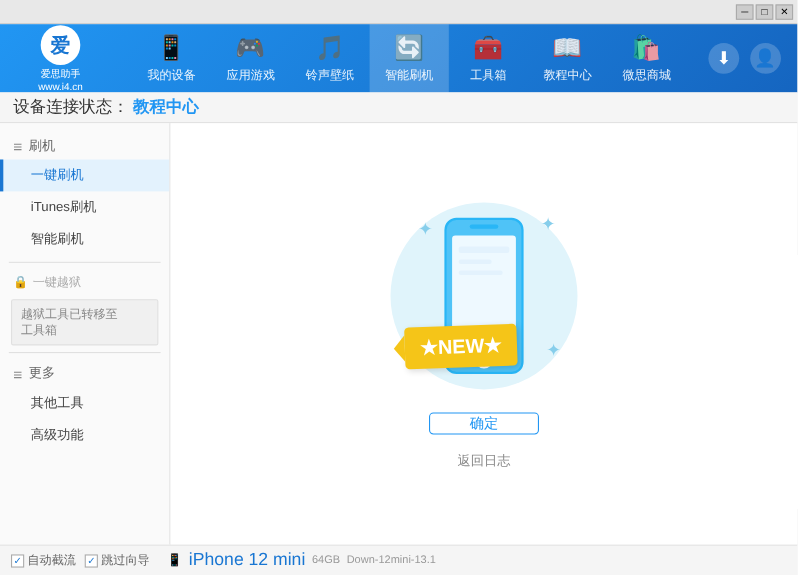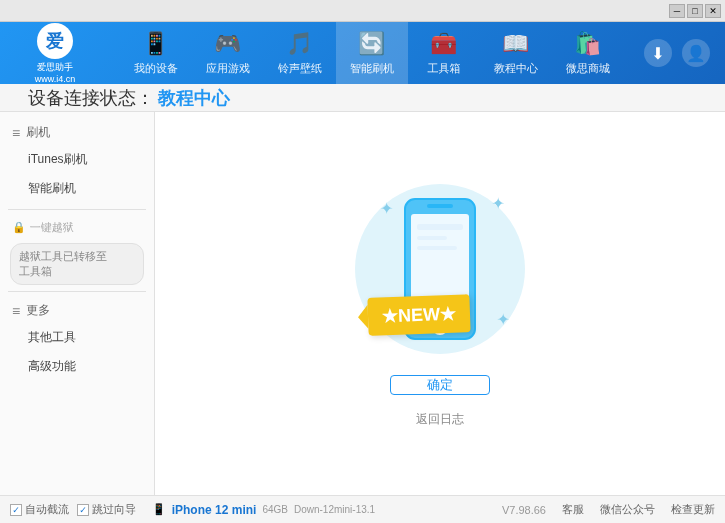--- a/index.html
+++ b/index.html
@@ -88,22 +88,22 @@
       font-size: 16px;
     }
 
     
     .status-bar {
       height: 28px;
       background: #f5f5f5;
       border-bottom: 1px solid #e0e0e0;
       display: flex;
       align-items: center;
-      padding: 0 28px;
-      font-size: 18px;
+      padding: 0 12px;
+      font-size: 15px;
       color: #555;
     }
     .status-label { color: #333; }
     .status-value { color: #2196f3; font-weight: bold; margin-left: 4px; }
 
     
     .main-layout {
       display: flex;
       height: calc(523px - 22px - 62px - 28px - 28px);
     }
@@ -146,21 +146,21 @@
       padding: 4px 12px;
       font-size: 11px;
       color: #aaa;
       display: flex;
       align-items: center;
       gap: 4px;
     }
     .sidebar-note {
       background: #f0f0f0;
       border: 1px solid #e0e0e0;
-      border-radius: 12px;
+      border-radius: 2px;
       margin: 4px 10px;
       padding: 5px 8px;
       font-size: 11px;
       color: #888;
     }
 
     
     .content {
       flex: 1;
       display: flex;
@@ -268,21 +268,21 @@
     .checkbox-label { display: flex; align-items: center; gap: 3px; cursor: pointer; }
     .cb {
       width: 12px; height: 12px;
       border: 1px solid #aaa;
       background: white;
       display: flex; align-items: center; justify-content: center;
       font-size: 9px;
       color: #1976d2;
     }
     .device-info { margin-left: 8px; display: flex; align-items: center; gap: 6px; }
-    .device-name { color: #1976d2; font-weight: bold; font-size: 12px; }
+    .device-name { color: #1976d2; font-weight: normal; font-size: 16px; }
     .device-detail { color: #999; font-size: 10px; }
     .bottom-right { display: flex; align-items: center; gap: 16px; font-size: 11px; }
     .bottom-link { color: #666; cursor: pointer; }
     .version { color: #999; }
   </style>
 </head>
 <body>
 
 <div class="title-bar">
   <div class="title-bar-controls">
@@ -344,20 +344,21 @@
 </div>
 
 <div class="main-layout">
 
   <div class="sidebar">
 
     <div class="sidebar-section-header">
       <span class="sidebar-section-icon">≡</span>
       <span>刷机</span>
     </div>
+    <div class="sidebar-item active">一键刷机</div>
     <div class="sidebar-item">iTunes刷机</div>
     <div class="sidebar-item">智能刷机</div>
 
     <div class="sidebar-divider"></div>
 
     <div class="sidebar-disabled">
       <span>🔒</span>
       <span>一键越狱</span>
     </div>
     <div class="sidebar-note">越狱工具已转移至<br>工具箱</div>
@@ -420,19 +421,13 @@
     </label>
 
     <div class="device-info">
       <span>📱</span>
       <span class="device-name">iPhone 12 mini</span>
       <span class="device-detail">64GB</span>
       <span class="device-detail">Down-12mini-13.1</span>
     </div>
   </div>
 
-  <div class="bottom-right">
-    <span class="version">V7.98.66</span>
-    <span class="bottom-link">客服</span>
-    <span class="bottom-link">微信公众号</span>
-    <span class="bottom-link">检查更新</span>
-  </div>
 </div>
 
 </body></html>

